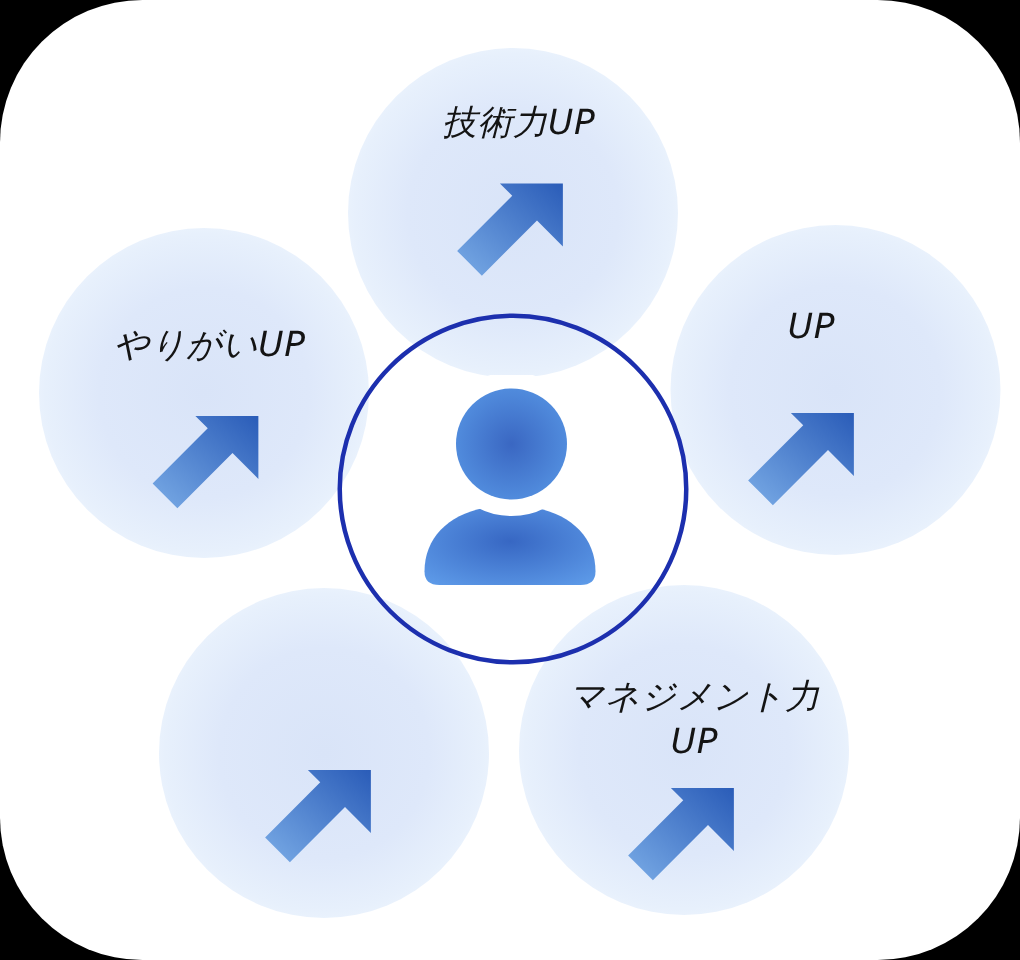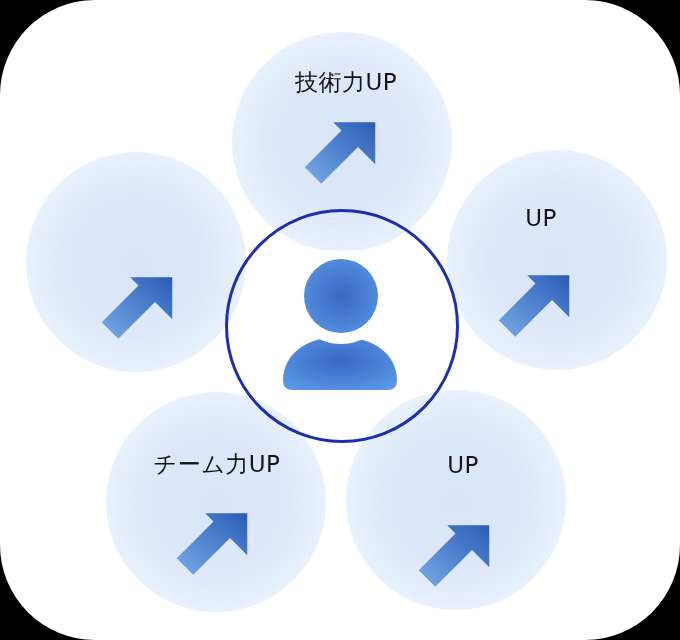--- a/index.html
+++ b/index.html
@@ -1,16 +1,16 @@
 <!DOCTYPE html>
 <html><head>
 <meta charset="utf-8">
 <style>
   html,body{margin:0;padding:0;background:#000;}
-  .stage{position:relative;width:680px;height:640px;background:#000;font-family:"DejaVu Sans","Liberation Sans",sans-serif;}
+  .stage{position:relative;width:680px;height:640px;background:#000;font-family:"DejaVu Sans","Liberation Sans",sans-serif;font-style:italic;}
   .canvas{position:absolute;left:0;top:0;width:680px;height:640px;background:#fff;border-radius:95px;overflow:hidden;}
   .bubble{position:absolute;width:220px;height:220px;border-radius:50%;
     background:radial-gradient(circle at 50% 50%, #d9e4f8 0%, #dee8fa 45%, #e7f0fc 68%, rgba(238,246,254,0.75) 82%, rgba(248,252,255,0) 98%);
     z-index:1;}
   .bubble-top{left:232px;top:32px;}
   .bubble-left{left:26px;top:152px;}
   .bubble-right{left:447px;top:150px;}
   .bubble-bl{left:106px;top:392px;}
   .bubble-br{left:346px;top:390px;}
   .bubble-label{position:absolute;width:260px;text-align:center;color:#141414;
@@ -72,25 +72,26 @@
       <circle cx="71" cy="46" r="37" fill="url(#headGrad)"></circle>
     </svg>
 
     <div class="bubble-label label-top">
       <span>技術力UP</span>
       <span></span>
     </div>
     <div class="bubble-label label-right">
       <span>UP</span>
     </div>
-    <div class="bubble-label label-bl">
-      <span>チーム力UP</span>
+    <div class="bubble-label label-left">
+      <span>やりがいUP</span>
       <span></span>
     </div>
     <div class="bubble-label label-br">
+      <span>マネジメント力</span>
       <span>UP</span>
     </div>
 
     <svg class="arrow arrow-top" viewBox="0 0 100 88">
         <use href="#up-arrow"></use>
       </svg>
     <svg class="arrow arrow-left" viewBox="0 0 100 88">
         <use href="#up-arrow"></use>
       </svg>
     <svg class="arrow arrow-right" viewBox="0 0 100 88">

